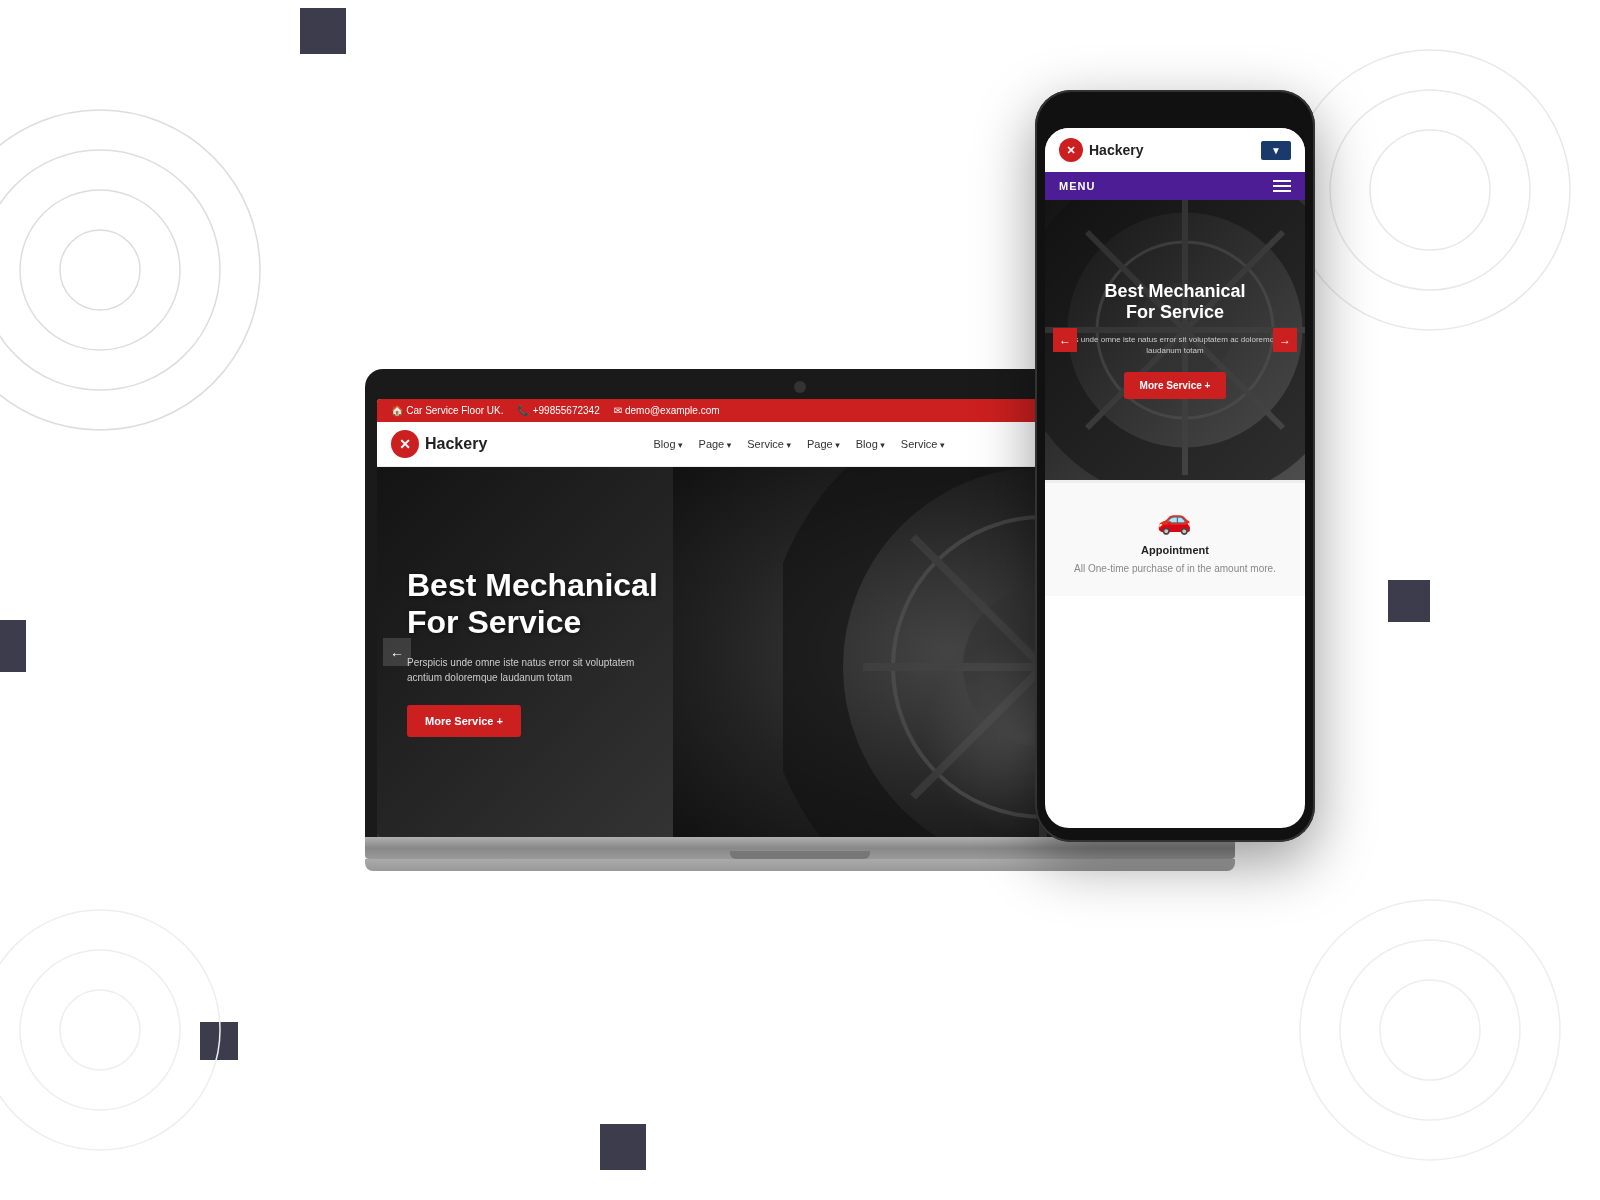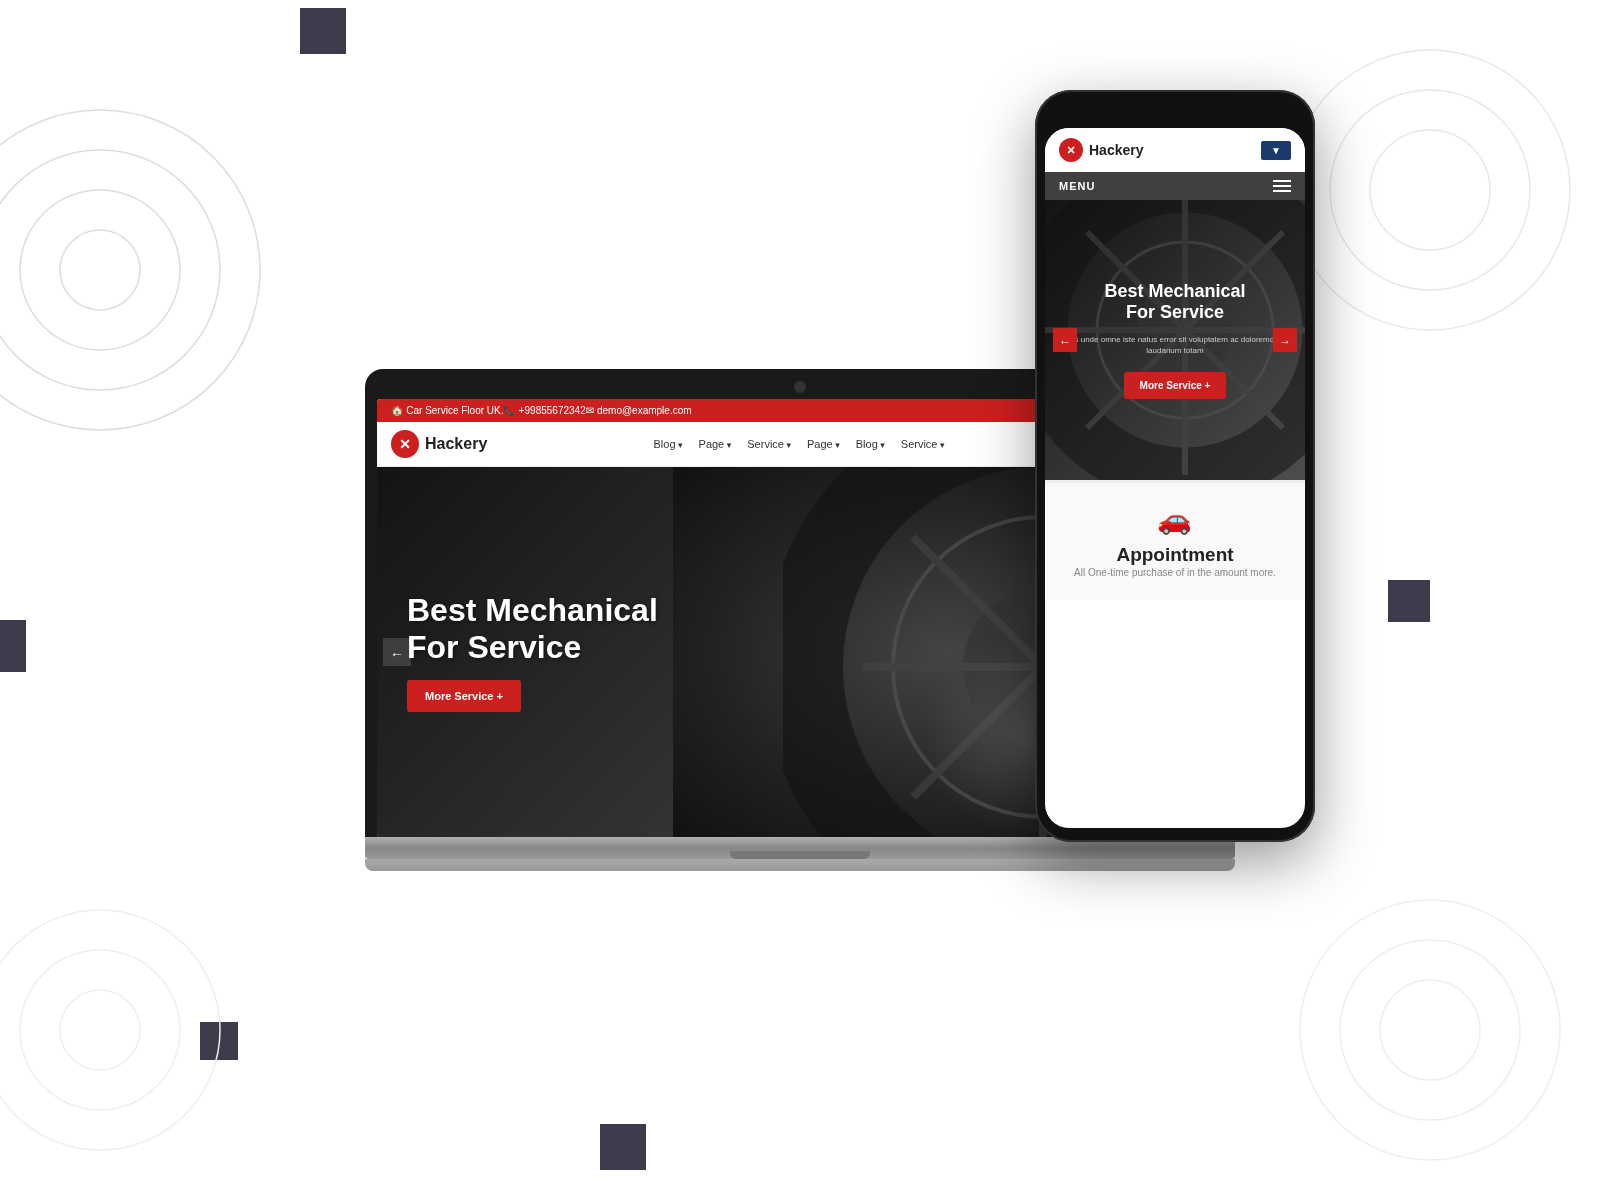--- a/index.html
+++ b/index.html
@@ -124,20 +124,21 @@
       padding: 4px 14px;
       display: flex;
       align-items: center;
       justify-content: space-between;
       font-size: 10px;
       color: #fff;
     }
     .site-topbar-left {
       display: flex;
       align-items: flex-start;
+      gap: 14px;
     }
     .site-topbar-right {
       display: flex;
       align-items: center;
       gap: 8px;
     }
     .site-header {
       background: #fff;
       padding: 8px 14px;
       display: flex;
@@ -313,21 +314,21 @@
       font-size: 11px;
     }
     .phone-lang-btn {
       background: #1a3a6b;
       color: white;
       padding: 4px 10px;
       font-size: 10px;
       border-radius: 2px;
     }
     .phone-menu-bar {
-      background: #404040;
+      background: #4c1d95;
       padding: 8px 14px;
       display: flex;
       align-items: center;
       justify-content: space-between;
       color: white;
       font-size: 11px;
       font-weight: bold;
       letter-spacing: 1px;
     }
     .hamburger {
@@ -410,23 +411,24 @@
       padding: 20px 16px;
       text-align: center;
       border-top: 3px solid #eee;
     }
     .phone-card-icon {
       font-size: 28px;
       color: #cc1f1f;
       margin-bottom: 8px;
     }
     .phone-card-title {
-      font-size: 19px;
+      font-size: 11px;
       font-weight: bold;
       color: #222;
+      margin-bottom: 6px;
     }
     .phone-card-desc {
       font-size: 10px;
       color: #888;
       line-height: 1.4;
     }
 
     
     .deco-circles {
       position: absolute;
@@ -521,20 +523,21 @@
               <line x1="390" y1="130" x2="130" y2="390" stroke="#444" stroke-width="8"></line>
             </svg>
 
             <div style="position:absolute;bottom:0;right:100px;width:200px;height:200px;background:radial-gradient(ellipse,#888 0%,transparent 70%);opacity:0.3;border-radius:50%;"></div>
           </div>
           <div class="hero-content">
             <div class="hero-title">
               <div>Best Mechanical</div>
               <div>For Service</div>
             </div>
+            <div class="hero-desc">Perspicis unde omne iste natus error sit voluptatem acntium doloremque laudanum totam</div>
             <div class="hero-btn">More Service +</div>
           </div>
           <div class="hero-arrow-left">←</div>
           <div class="hero-arrow-right">→</div>
         </div>
 
       </div>
     </div>
     <div class="laptop-base"></div>
     <div class="laptop-stand"></div>

